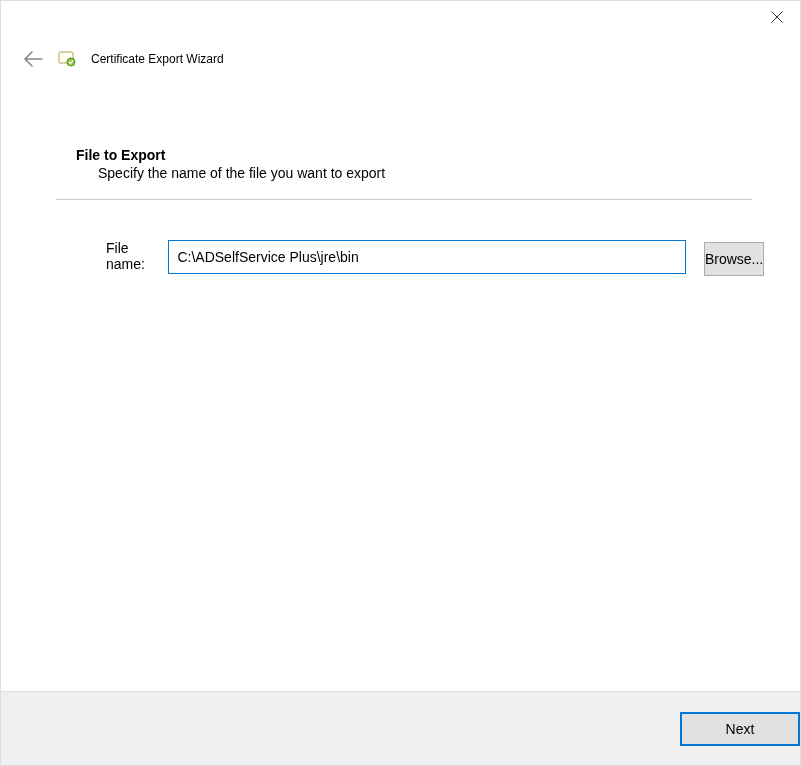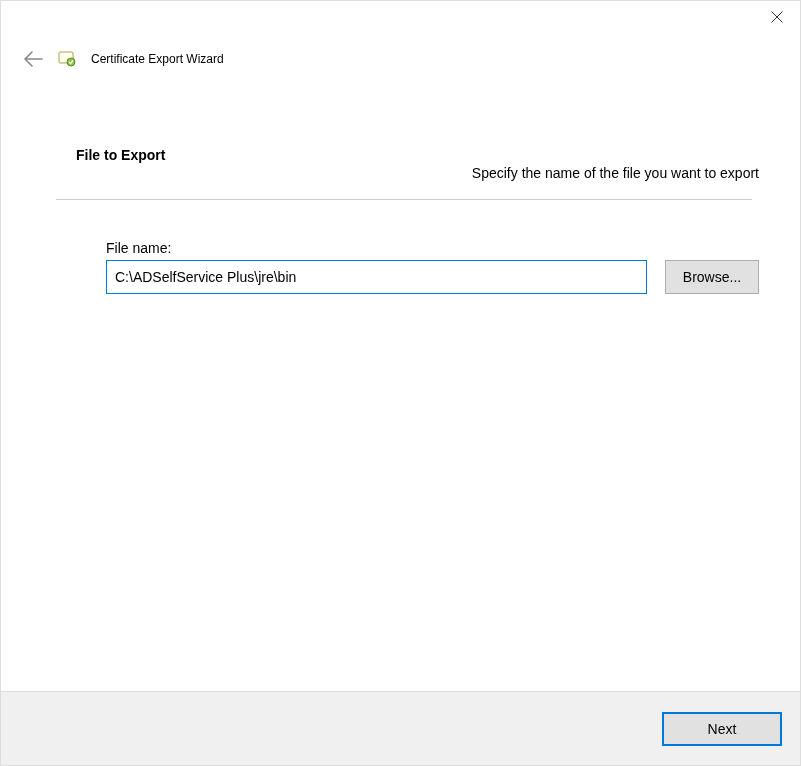--- a/index.html
+++ b/index.html
@@ -67,40 +67,38 @@
       font-weight: 700;
       font-size: 14px;
       color: #000;
       margin-bottom: 2px;
     }
     .section-desc {
       font-size: 14px;
       color: #000;
       padding-left: 22px;
       margin-bottom: 18px;
-      text-align: right;
     }
     .divider {
       border: none;
       border-top: 1px solid #ccc;
       margin: 0 0 40px 0;
       width: 696px;
       margin-left: -20px;
     }
     .field-area {
       padding-left: 30px;
     }
     .field-row {
       display: flex;
       align-items: flex-end;
       gap: 18px;
     }
     .field-col {
       display: flex;
-      flex-direction: column;
     }
     .field-label {
       font-size: 14px;
       color: #000;
       margin-bottom: 4px;
     }
     .file-input {
       width: 541px;
       height: 34px;
       border: 1px solid #0078d7;
@@ -124,21 +122,20 @@
       position: absolute;
       bottom: 0;
       left: 0;
       right: 0;
       height: 74px;
       border-top: 1px solid #ddd;
       background: #f0f0f0;
       display: flex;
       align-items: center;
       justify-content: flex-end;
-      padding-right: 18px;
       gap: 10px;
     }
     .btn {
       width: 120px;
       height: 34px;
       font-family: "Segoe UI", Tahoma, sans-serif;
       font-size: 14px;
       color: #000;
       cursor: pointer;
     }

